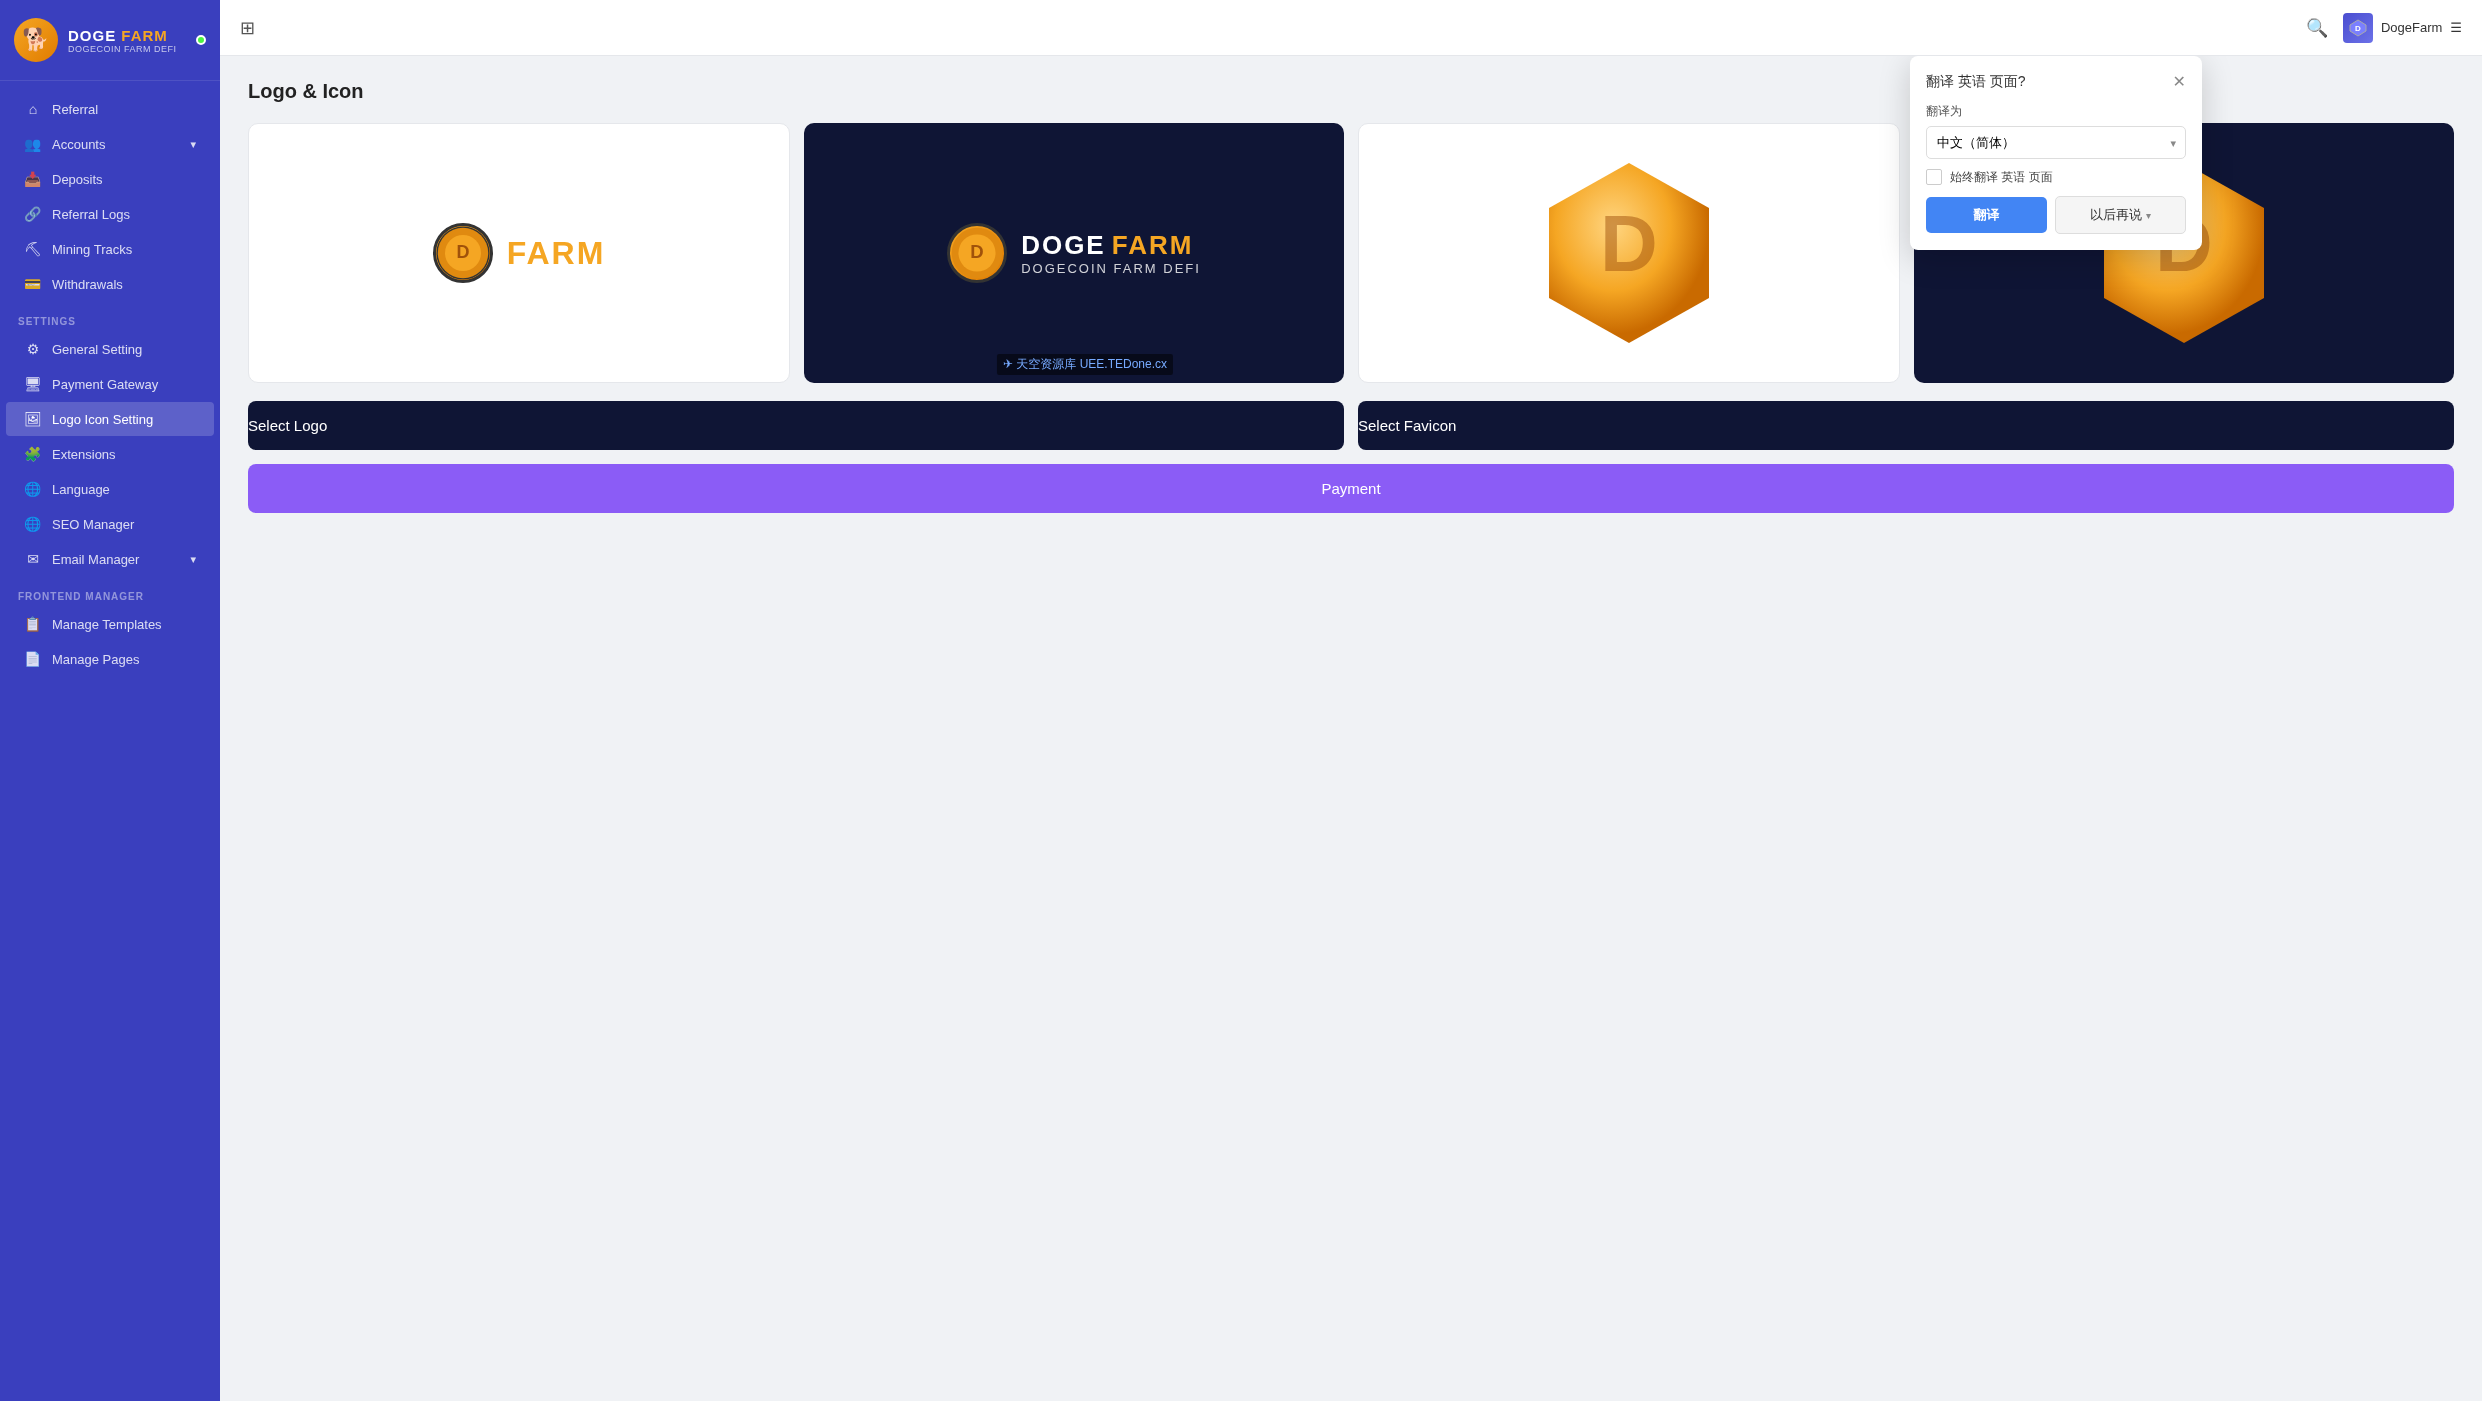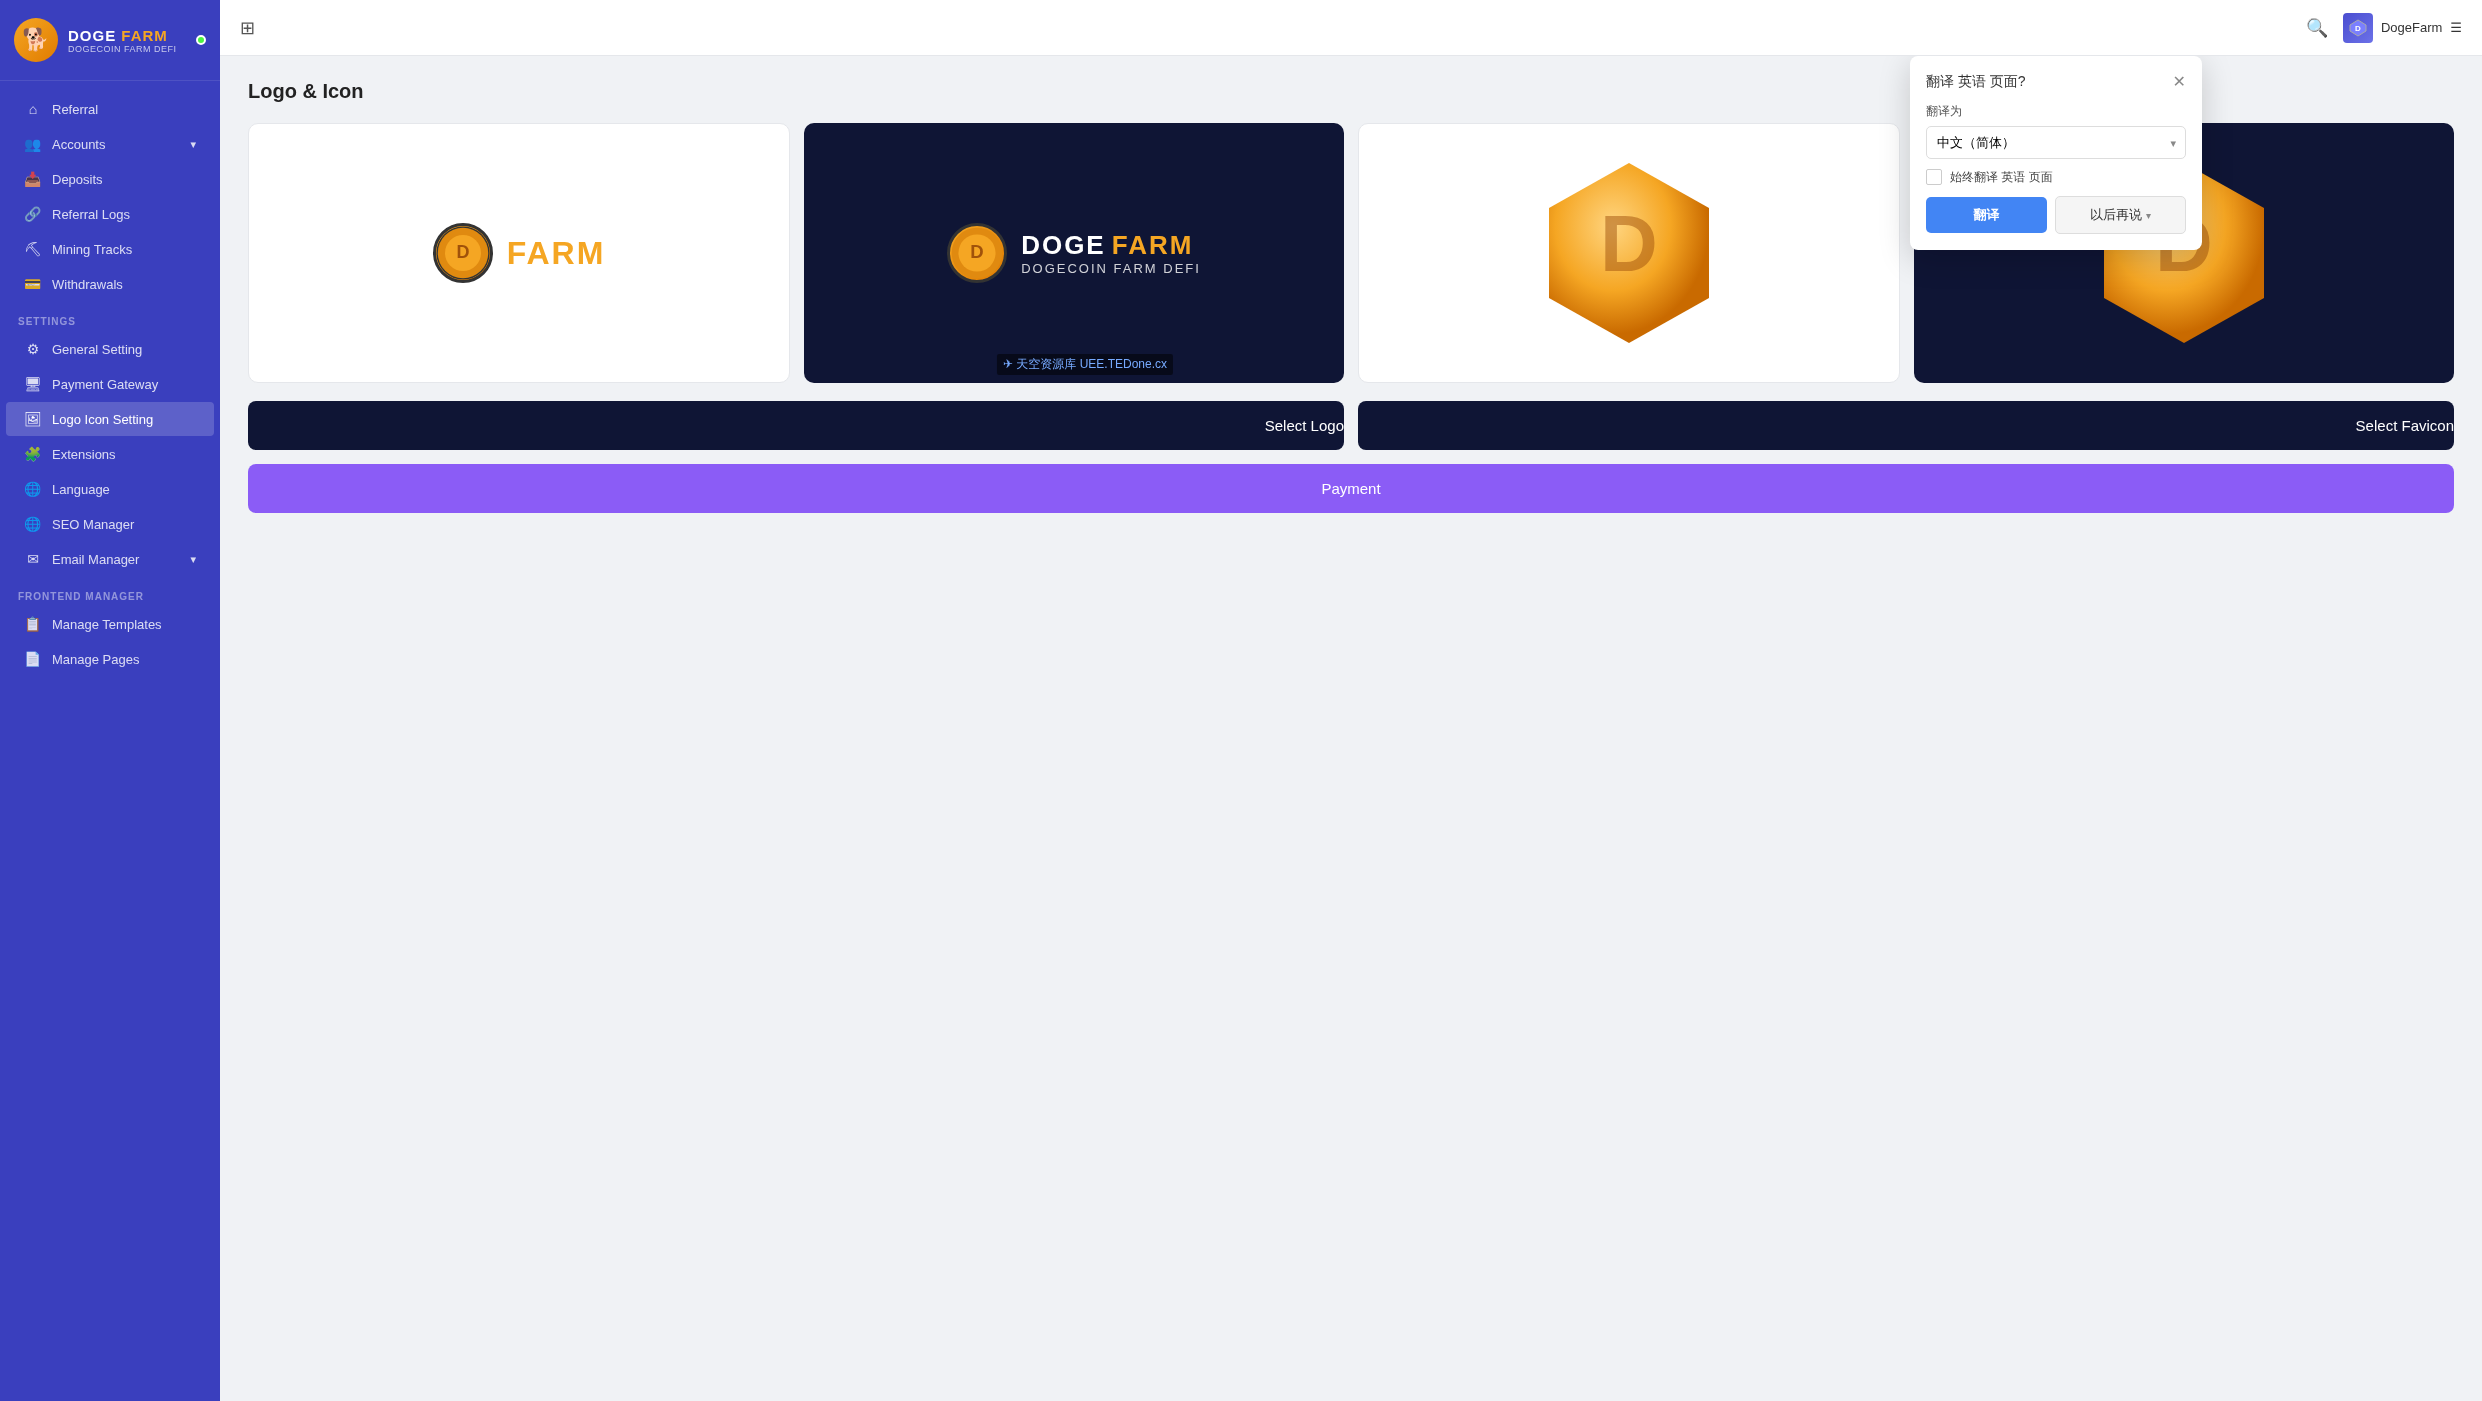--- a/index.html
+++ b/index.html
@@ -190,21 +190,21 @@
     .btn-select {
       flex: 1;
       padding: 16px 0;
       background: #0f1535;
       color: #fff;
       font-size: 15px;
       font-weight: 500;
       border: none;
       border-radius: 8px;
       cursor: pointer;
-      text-align: right;
+      text-align: left;
     }
 
     .btn-update {
       width: 100%;
       padding: 16px 0;
       background: #8b5cf6;
       color: #fff;
       font-size: 15px;
       font-weight: 500;
       border: none;

